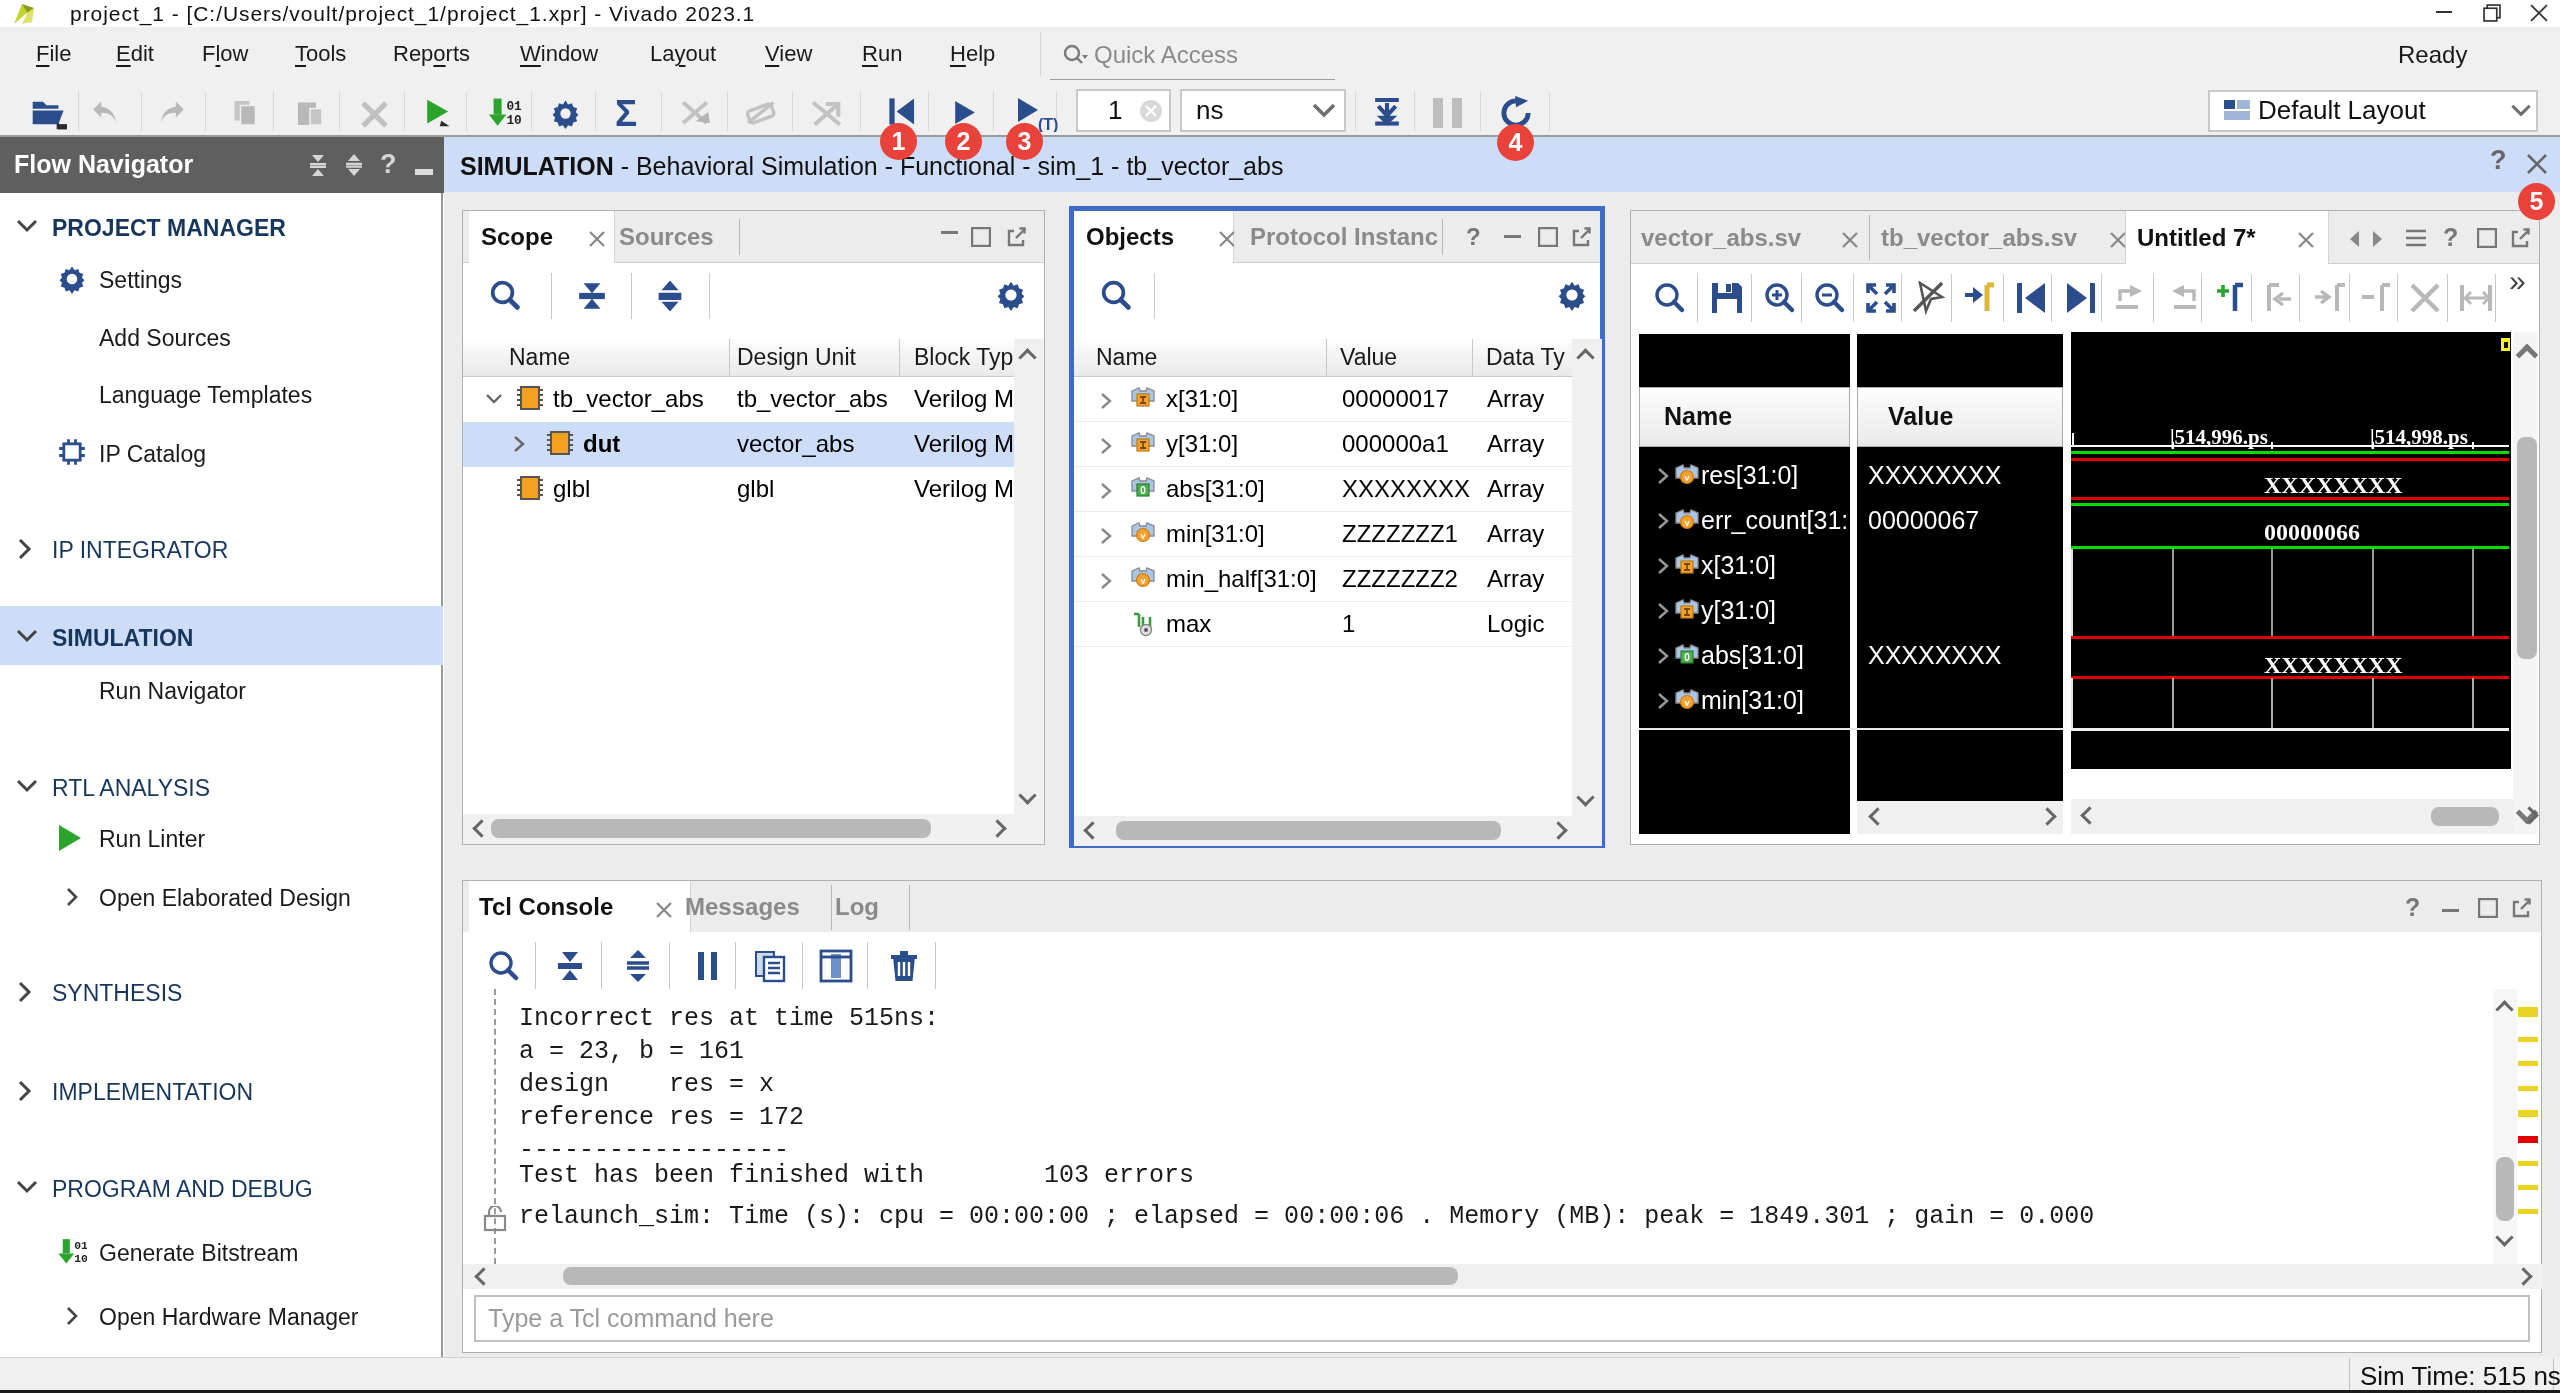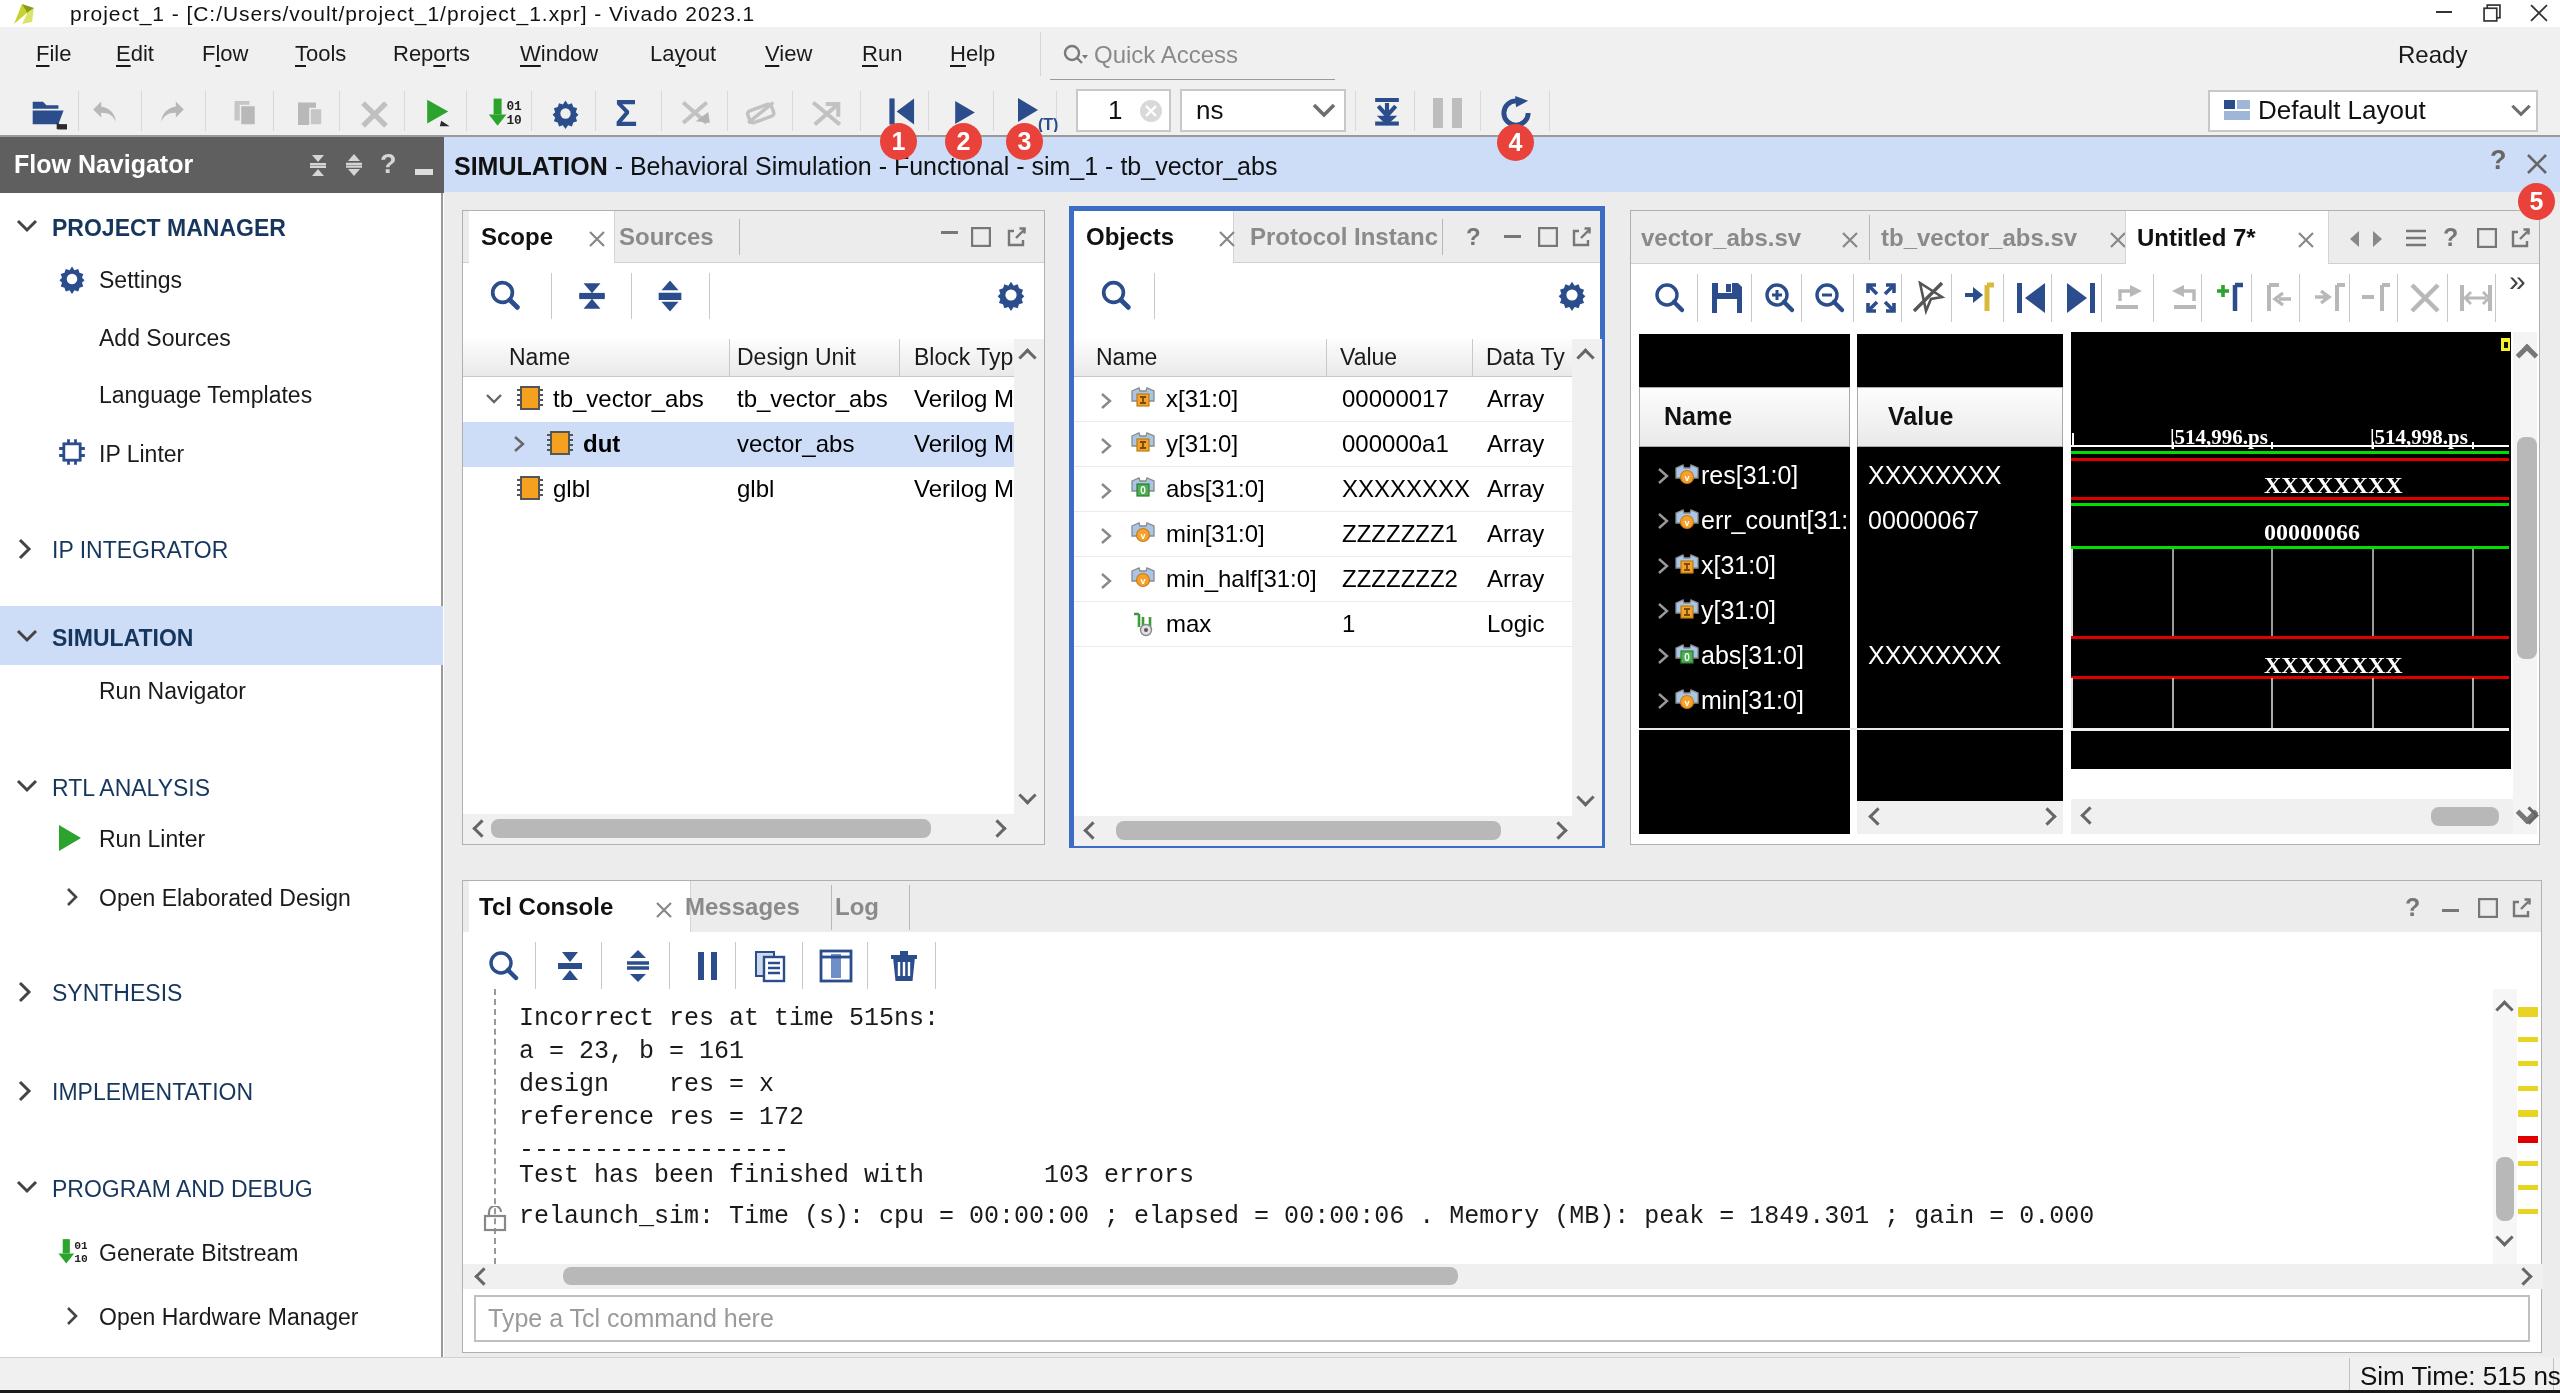--- a/index.html
+++ b/index.html
@@ -255,21 +255,21 @@
         <path fill="#2b4d8c" d="M12 2 l2 3 3-1 1 3 3 1 -1 3 2 2 -2 2 1 3 -3 1 -1 3 -3-1 -2 3 -2-3 -3 1 -1-3 -3-1 1-3 -2-2 2-2 -1-3 3-1 1-3 3 1 z"></path>
         <circle cx="12" cy="12" r="4.2" fill="#fff"></circle>
       </svg>
     <div class="fn-item" style="left:99px;top:74px">Settings</div>
     <div class="fn-item" style="left:99px;top:132px">Add Sources</div>
     <div class="fn-item" style="left:99px;top:189px">Language Templates</div>
     <svg class="abs" style="left:58px;top:245px" width="28" height="28" viewBox="0 0 24 24">
         <rect x="5" y="5" width="14" height="14" fill="none" stroke="#2b4d8c" stroke-width="2.4"></rect>
         <path d="M9 5 V1 M15 5 V1 M9 23 V19 M15 23 V19 M5 9 H1 M5 15 H1 M23 9 H19 M23 15 H19" stroke="#2b4d8c" stroke-width="2.4"></path>
       </svg>
-    <div class="fn-item" style="left:99px;top:248px">IP Linter</div>
+    <div class="fn-item" style="left:99px;top:248px">IP Catalog</div>
 
     <svg class="chev" style="left:18px;top:345px" width="14" height="22" viewBox="0 0 14 22">
         <path d="M2 2 L11 11 L2 20" fill="none" stroke="#444" stroke-width="3"></path>
       </svg>
     <div class="fn-sec" style="left:52px;top:344px;font-weight:normal;color:#17365d">IP INTEGRATOR</div>
 
     <div class="abs" style="left:0;top:413px;width:443px;height:59px;background:#cdddf8"></div>
     <svg class="chev" style="left:16px;top:436px" width="22" height="14" viewBox="0 0 22 14">
         <path d="M2 2 L11 11 L20 2" fill="none" stroke="#444" stroke-width="3"></path>
       </svg>
@@ -312,21 +312,21 @@
     <div class="fn-item" style="left:99px;top:1047px">Generate Bitstream</div>
     <svg class="chev" style="left:66px;top:1113px" width="12" height="20" viewBox="0 0 12 20">
         <path d="M2 2 L10 10 L2 18" fill="none" stroke="#444" stroke-width="2.6"></path>
       </svg>
     <div class="fn-item" style="left:99px;top:1111px">Open Hardware Manager</div>
   </div>
 </div>
 
 <div class="abs" style="left:0;top:135px;width:2560px;height:2px;background:#9a9a9a"></div>
 <div class="abs" style="left:444px;top:137px;width:2116px;height:55px;background:#cdddf8">
-  <div class="abs" style="left:10px;top:15px;font-size:25px;color:#111"><b>SIMULATION</b> - Behavioral Simulation - Functional - sim_1 - tb_vector_abs</div>
+  <div class="abs" style="left:16px;top:15px;font-size:25px;color:#111"><b>SIMULATION</b> - Behavioral Simulation - Functional - sim_1 - tb_vector_abs</div>
   <div class="abs" style="left:2046px;top:8px;font-size:27px;font-weight:bold;color:#666">?</div>
   <svg class="abs" style="left:2082px;top:16px" width="22" height="22" viewBox="0 0 22 22">
       <path d="M2 2 L20 20 M20 2 L2 20" stroke="#666" stroke-width="2.6"></path>
     </svg>
 </div>
 
 <div class="abs" style="left:444px;top:192px;width:2116px;height:1165px;background:#ececec"></div>
 
 <div class="panel" id="scopepanel" style="left:462px;top:210px;width:583px;height:635px">
   <div class="tabbar" style="height:52px">

